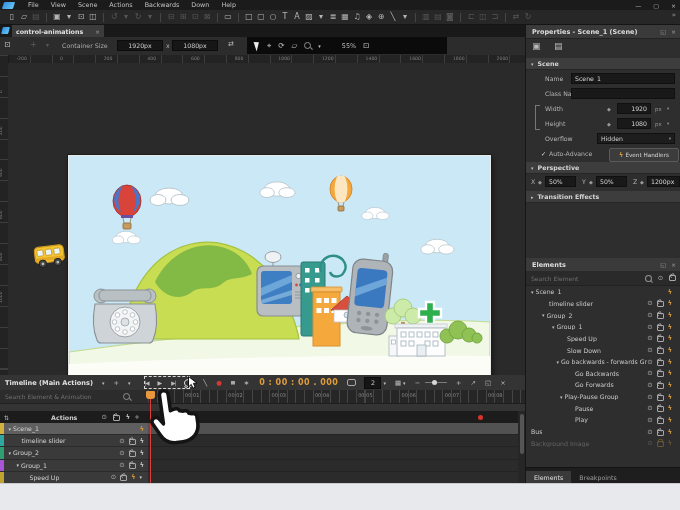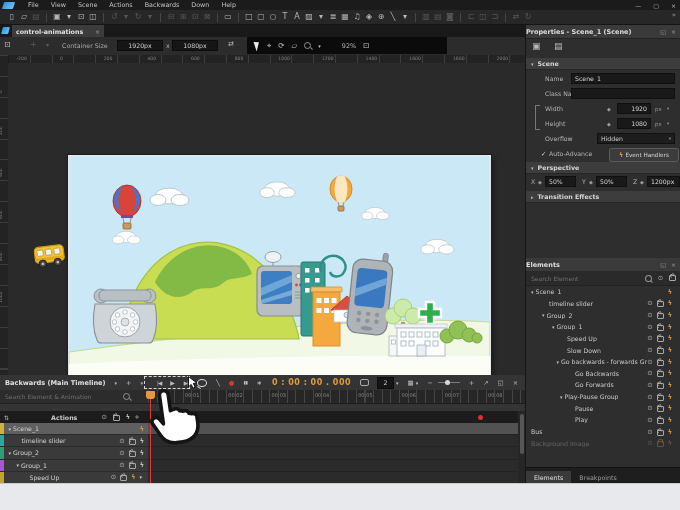--- a/index.html
+++ b/index.html
@@ -39,21 +39,21 @@
     background-image:repeating-linear-gradient(to bottom,#3d3d3d 0 1px,transparent 1px 20.9px);}
   .rlab{position:absolute;font-size:4.6px;color:#7c7c7c;top:0.5px;}
   .rvlab{position:absolute;font-size:4.6px;color:#7c7c7c;left:0;transform:rotate(-90deg);transform-origin:2px 4px;}
   
   #canvasarea{left:8px;top:63px;width:517px;height:312px;background:#2a2a2a;overflow:hidden;}
   #stage{left:60px;top:92px;width:421px;height:225px;border:1px solid #e9e9e9;box-sizing:content-box;background:#cbe8f6;box-shadow:0 0 0 1px #1c1c1c,2px 3px 6px rgba(0,0,0,.45);}
   #busov{left:34px;top:242px;width:32px;height:28px;transform:rotate(-7deg);}
   
   #rightpanel{left:525px;top:25px;width:155px;height:458px;background:#2e2e2e;border-left:1px solid #161616;box-sizing:border-box;}
   .pan-head{position:absolute;left:0;width:155px;height:13px;background:#3a3a3a;border-bottom:1px solid #222;display:flex;align-items:center;}
-  .pan-head .t{font-size:6.5px;font-weight:bold;color:#dedede;flex:1;white-space:nowrap;}
+  .pan-head .t{font-size:6.5px;font-weight:bold;color:#dedede;margin-left:6px;flex:1;white-space:nowrap;}
   .pan-head .hic{font-size:6px;color:#9d9d9d;margin-right:5px;}
   .sec-head{position:absolute;left:0;width:155px;height:11px;background:#3d3d3d;border-bottom:1px solid #262626;display:flex;align-items:center;font-size:6.3px;font-weight:bold;color:#d5d5d5;}
   .sec-head .a{font-size:5px;margin:0 4px 0 5px;color:#bbb;}
   .plab{position:absolute;font-size:6.2px;color:#b4b4b4;}
   .pin{position:absolute;background:#191919;border:1px solid #101010;color:#d6d6d6;font-size:6.2px;height:11px;box-sizing:border-box;padding:0 3px;font-family:inherit;}
   .pin::placeholder{color:#6f6f6f;}
   .kdiamond{position:absolute;font-size:5px;color:#9a9a9a;}
   .unit{position:absolute;font-size:5.4px;color:#969696;}
   .ddown{position:absolute;background:#1d1d1d;border:1px solid #101010;height:11px;box-sizing:border-box;display:flex;align-items:center;font-size:6.2px;color:#d0d0d0;padding:0 3px;}
   .ddown .cv{margin-left:auto;font-size:4.6px;color:#8d8d8d;}
@@ -208,21 +208,21 @@
     <input class="fld abs" style="left: 172px; top: 3px; width: 46px;" readonly="" value="1080px">
     <span class="ic abs" style="left:228px;top:3px;font-size:7px;">⇄</span>
   </div>
   <div id="toolstrip" class="abs">
     <span class="ic-cursor"></span>
     <span class="tool">⌖</span>
     <span class="tool">⟳</span>
     <span class="tool">▱</span>
     <span class="ic-search"></span>
     <span class="tool" style="font-size:5px;">▾</span>
-    <span class="zoomlab" style="margin-left:14px;">92%</span>
+    <span class="zoomlab" style="margin-left:14px;">55%</span>
     <span class="tool">⊡</span>
   </div>
 
   <div id="hruler" class="abs">
       <span class="rlab" style="left: 8.4px;">-200</span>
       <span class="rlab" style="left: 52.05px;">0</span>
       <span class="rlab" style="left: 95.7px;">200</span>
       <span class="rlab" style="left: 139.35px;">400</span>
       <span class="rlab" style="left: 183px;">600</span>
       <span class="rlab" style="left: 226.65px;">800</span>
@@ -640,21 +640,21 @@
         </div>
       </div>
     <div id="eltabs">
       <span class="eltab active">Elements</span>
       <span class="eltab">Breakpoints</span>
     </div>
   </div>
 
   <div id="timeline" class="abs">
     <div id="tlhead">
-      <span class="t">Backwards (Main Timeline)</span>
+      <span class="t">Timeline (Main Actions)</span>
       <span class="thic" style="font-size:5px;">▾</span>
       <span class="thic">+</span>
       <span class="thic" style="font-size:5px;">▾</span>
       <span class="thic" style="margin-left:14px;font-size:5.5px;letter-spacing:-1px;">|◀</span>
       <span class="thic" style="font-size:6px;">▶</span>
       <span class="thic" style="font-size:5.5px;letter-spacing:-1px;">▶|</span>
       <span class="ic-lasso" style="margin-left:9px;"></span>
       <span class="thic">╲</span>
       <span class="thic" style="color:#d03b34;">●</span>
       <span class="thic" style="font-size:4.5px;letter-spacing:-0.5px;">▮▮</span>

